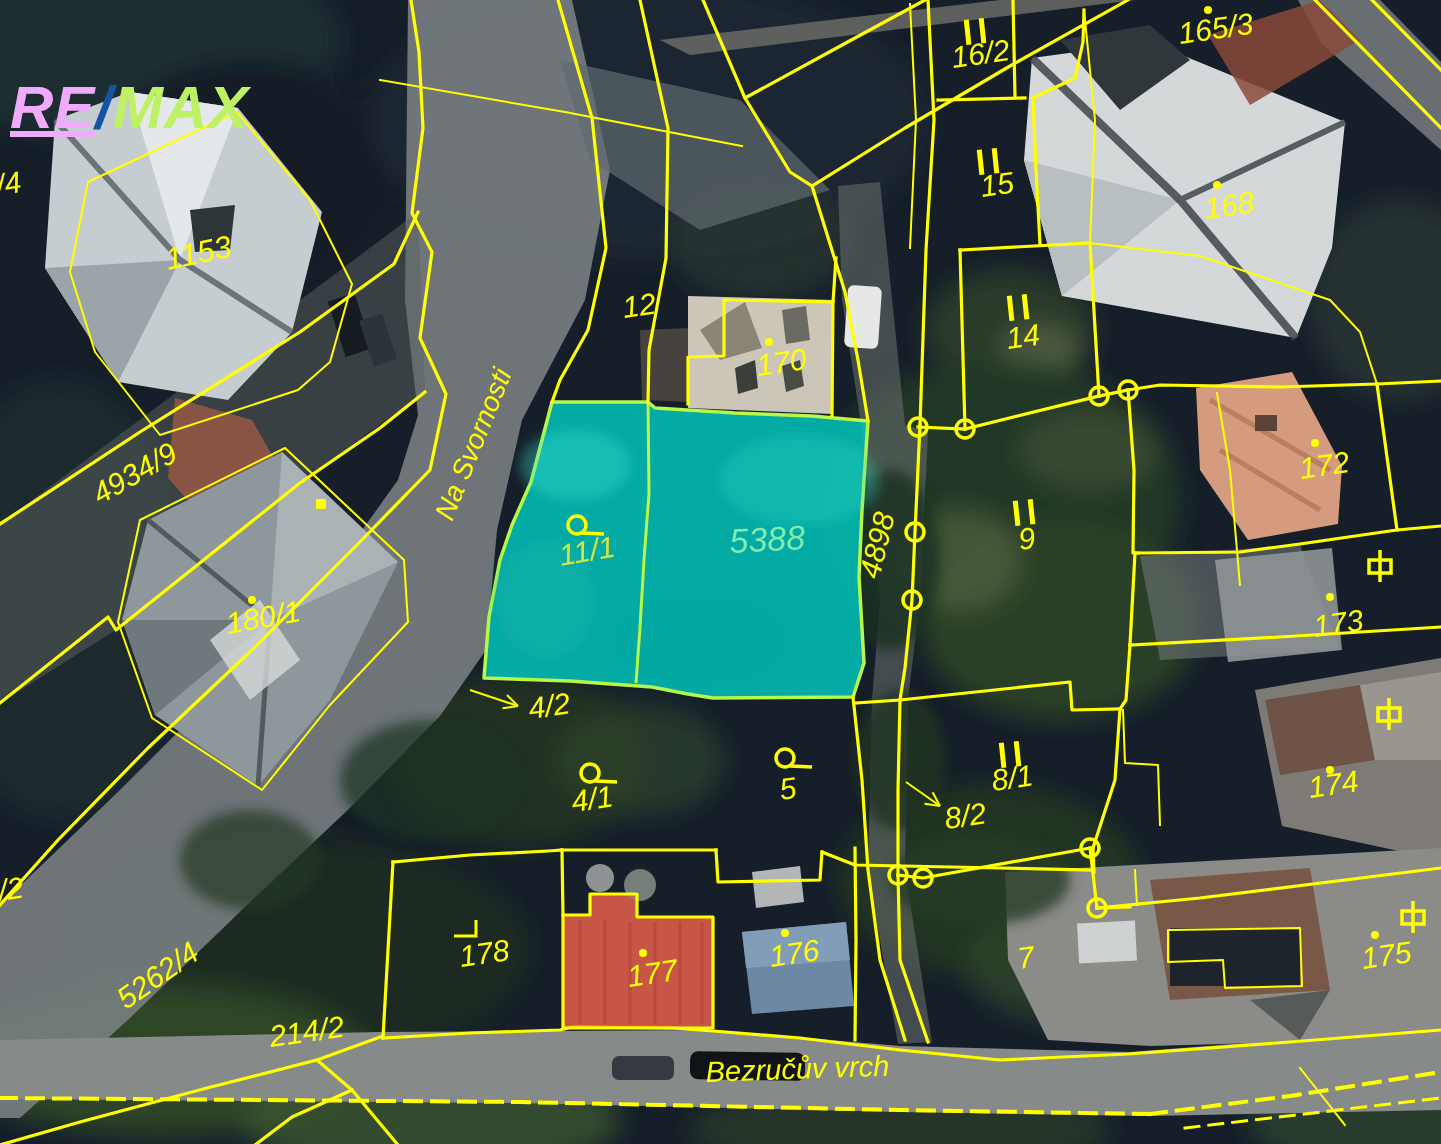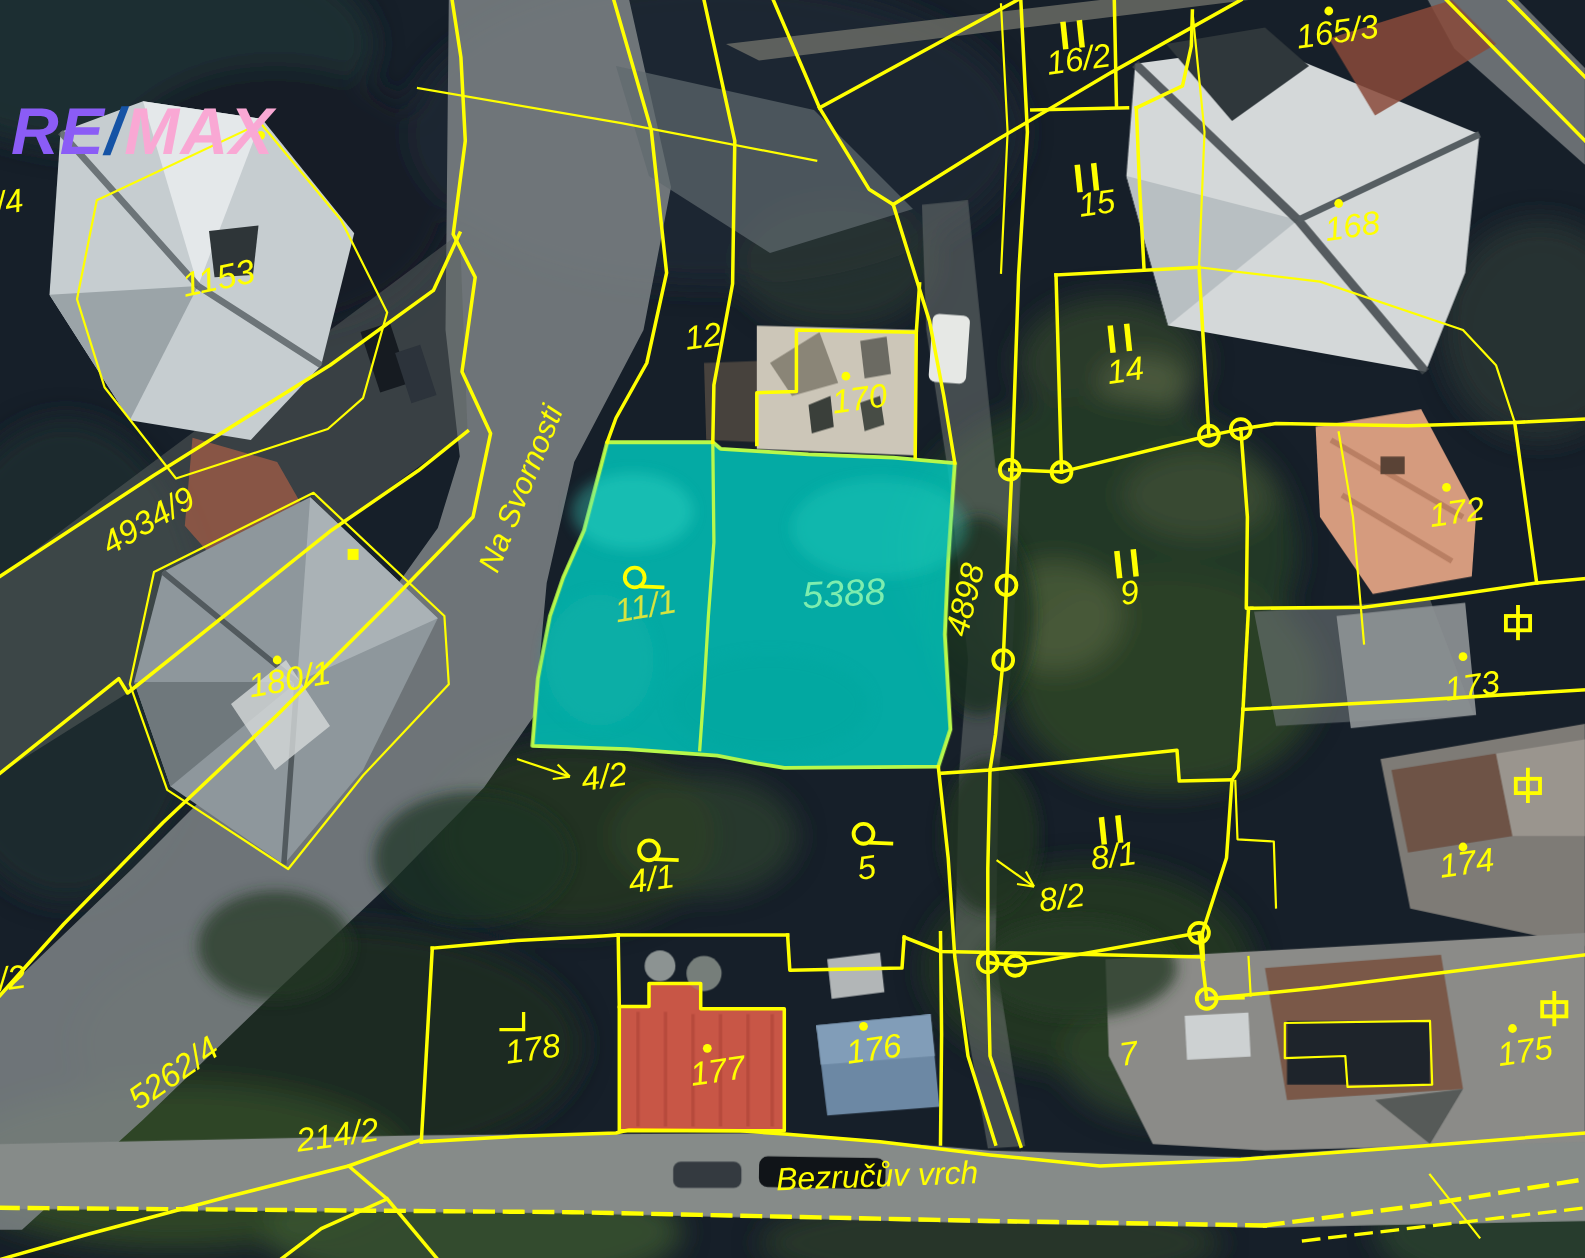--- a/index.html
+++ b/index.html
@@ -340,16 +340,16 @@
         <text x="1363" y="969" font-size="30" fill="#ffff00" transform="rotate(-8 1363 969)" class="plabel">175</text>
         <text x="126" y="1010" font-size="30" fill="#ffff00" transform="rotate(-35 126 1010)" class="plabel">5262/4</text>
         <text x="271" y="1047" font-size="30" fill="#ffff00" transform="rotate(-8 271 1047)" class="plabel">214/2</text>
         <text x="0" y="901" font-size="30" fill="#ffff00" transform="rotate(-8 0 901)" class="plabel">/2</text>
         <text x="452" y="522" font-size="28" fill="#ffff00" transform="rotate(-68 452 522)" class="plabel">Na Svornosti</text>
         <text x="706" y="1082" font-size="29" fill="#ffff00" transform="rotate(-2 706 1082)" class="plabel">Bezručův vrch</text>
       </g>
 </svg>
 
 <div class="remax">
-  <span style="color: #8b5cf6;">RE</span><span style="color: rgb(21, 83, 165);">/</span><span style="color: #f9a8d4; margin-top: 12px;">MAX</span>
+  <span style="color: #f0abfc; text-decoration: underline;">RE</span><span style="color: rgb(21, 83, 165);">/</span><span style="color: #bef264;">MAX</span>
 </div>
 
 </div>
 
 </body></html>

